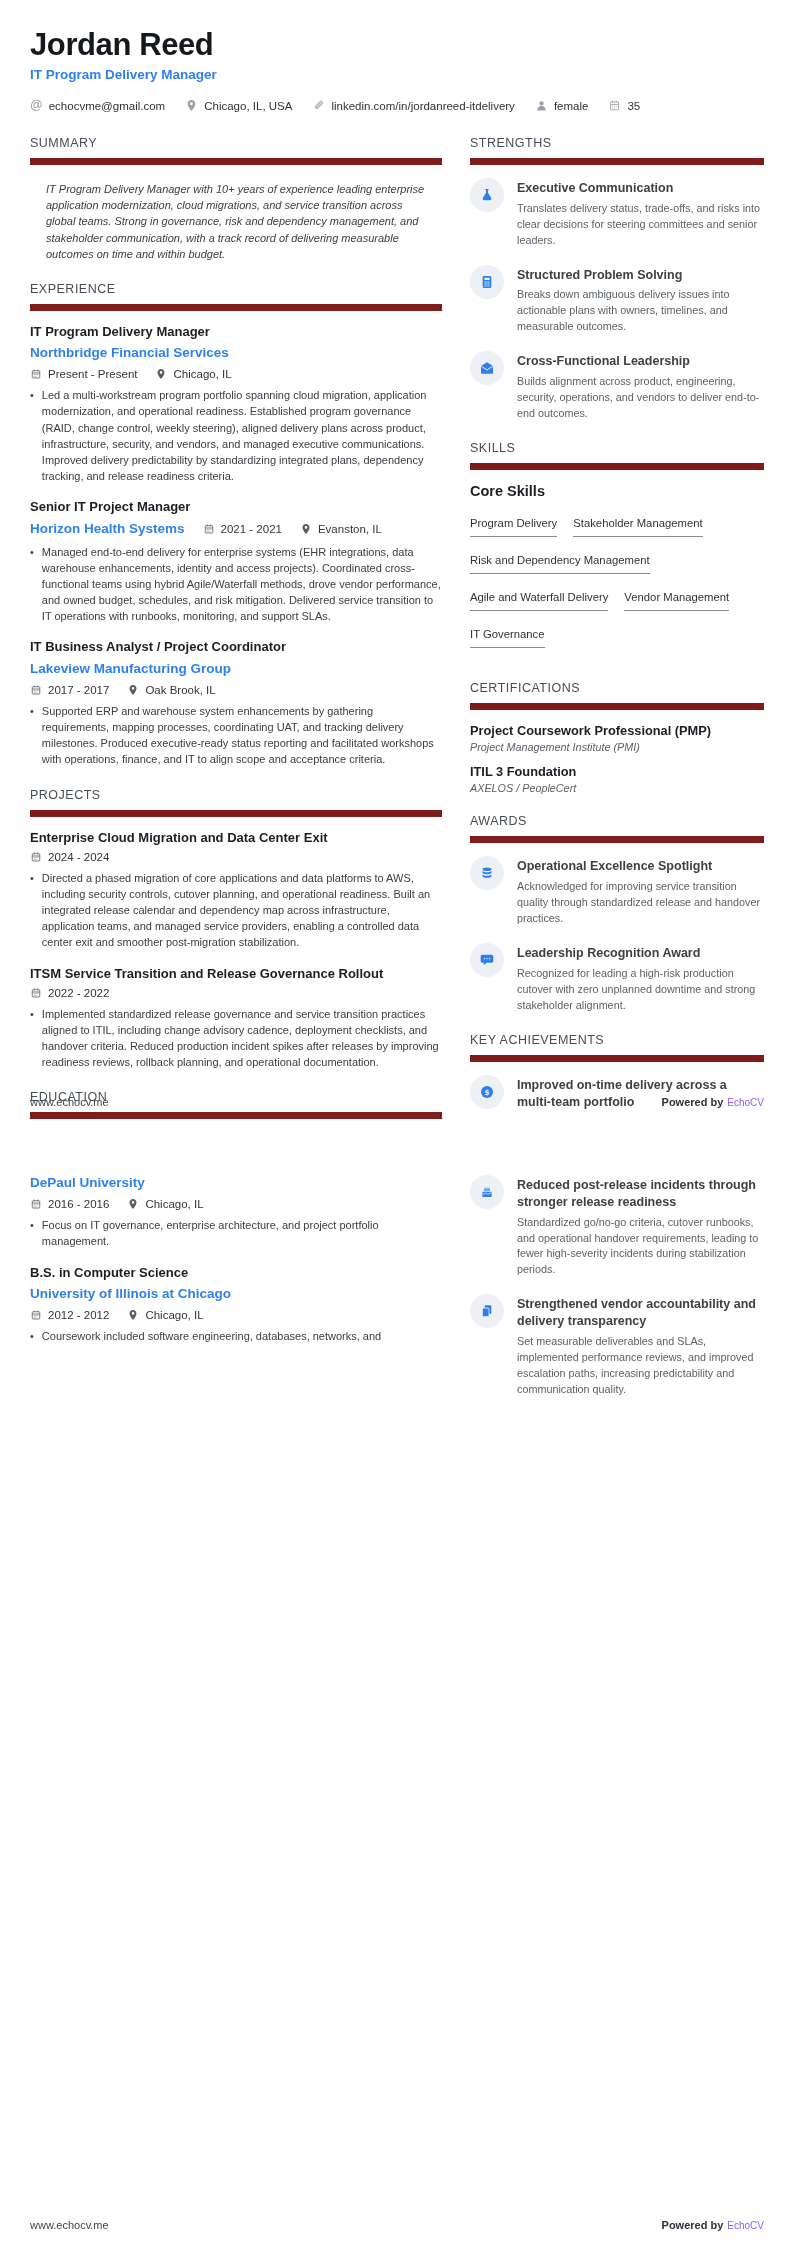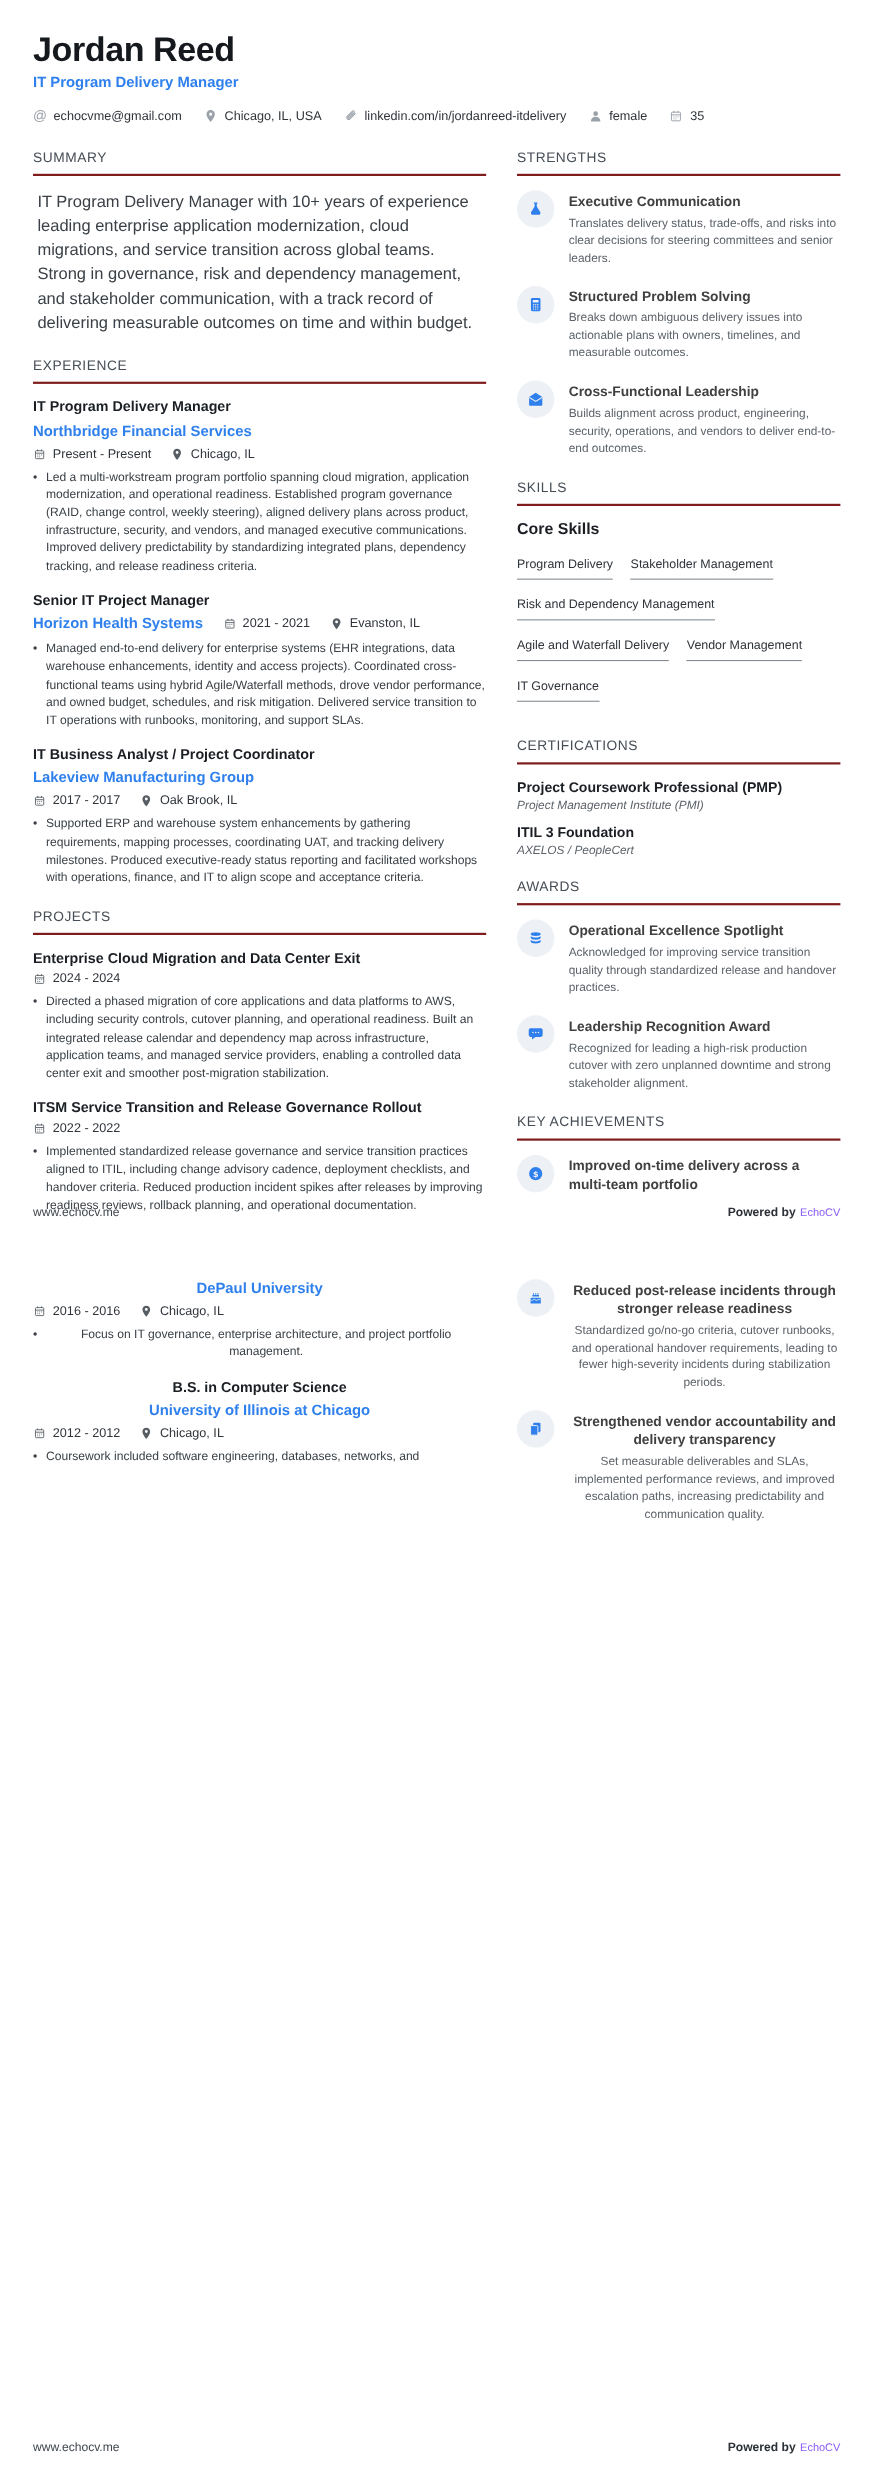--- a/index.html
+++ b/index.html
@@ -20,23 +20,23 @@
   .c-ic svg { width: 13px; height: 13px; }
   .at-glyph { font-size: 12.5px; color: #9aa1a9; line-height: 1; }
 
   
   .cols { display: flex; gap: 28px; margin-top: 24px; }
   .col-l { flex: 0 0 412px; width: 412px; }
   .col-r { flex: 1; min-width: 0; }
 
   section.blk { margin-bottom: 20px; }
   .sec-h { font-size: 12.5px; font-weight: 500; color: #464d55; letter-spacing: 0.5px;
-           margin: 0 0 13px 0; padding-bottom: 8px; border-bottom: 2px solid #7f1d1d; }
-
-  .body-text { font-size: 15px; line-height: 1.47; color: #3a4046; margin: 4px; }
+           margin: 0 0 13px 0; padding-bottom: 8px; border-bottom: 7px solid #7f1d1d; }
+
+  .body-text { font-size: 11px; line-height: 1.47; color: #3a4046; margin: 16px; font-style: italic; }
 
   .job { margin-bottom: 15px; }
   .job-t { font-size: 13px; font-weight: 700; color: #1b1f24; margin: 0 0 5px 0; line-height: 1.25; }
   .job-c { font-size: 13.5px; font-weight: 600; color: #2f80ed; margin: 0 0 7px 0; line-height: 1.2; }
   .c-row { display: flex; align-items: center; flex-wrap: wrap; gap: 18px; margin-bottom: 7px; }
   .c-row .job-c { margin: 0; }
   .meta { display: flex; align-items: center; gap: 18px; font-size: 11.5px; color: #30353b; margin: 0 0 7px 0; }
   .m-item { display: inline-flex; align-items: center; gap: 6px; }
   .m-ic { width: 12px; height: 12px; color: #575d64; display: inline-flex; }
   .m-ic svg { width: 12px; height: 12px; }
@@ -435,21 +435,21 @@
       </div>
     </div>
 
     <footer class="pg-f">
       <span class="f-site">www.echocv.me</span>
       <span><span class="f-pow">Powered by</span><span class="f-brand">EchoCV</span></span>
     </footer>
   </section>
 
   <section class="page page--two">
-    <div class="cols" style="margin-top:0;text-align:center;">
+    <div class="cols" style="margin-top:12px;">
 
       <div class="col-l">
         <article class="job">
           <div class="job-c">DePaul University</div>
           <div class="meta">
             <span class="m-item">
               <span class="m-ic">
                   <svg>
                     <use href="#i-cal"></use>
                   </svg>

